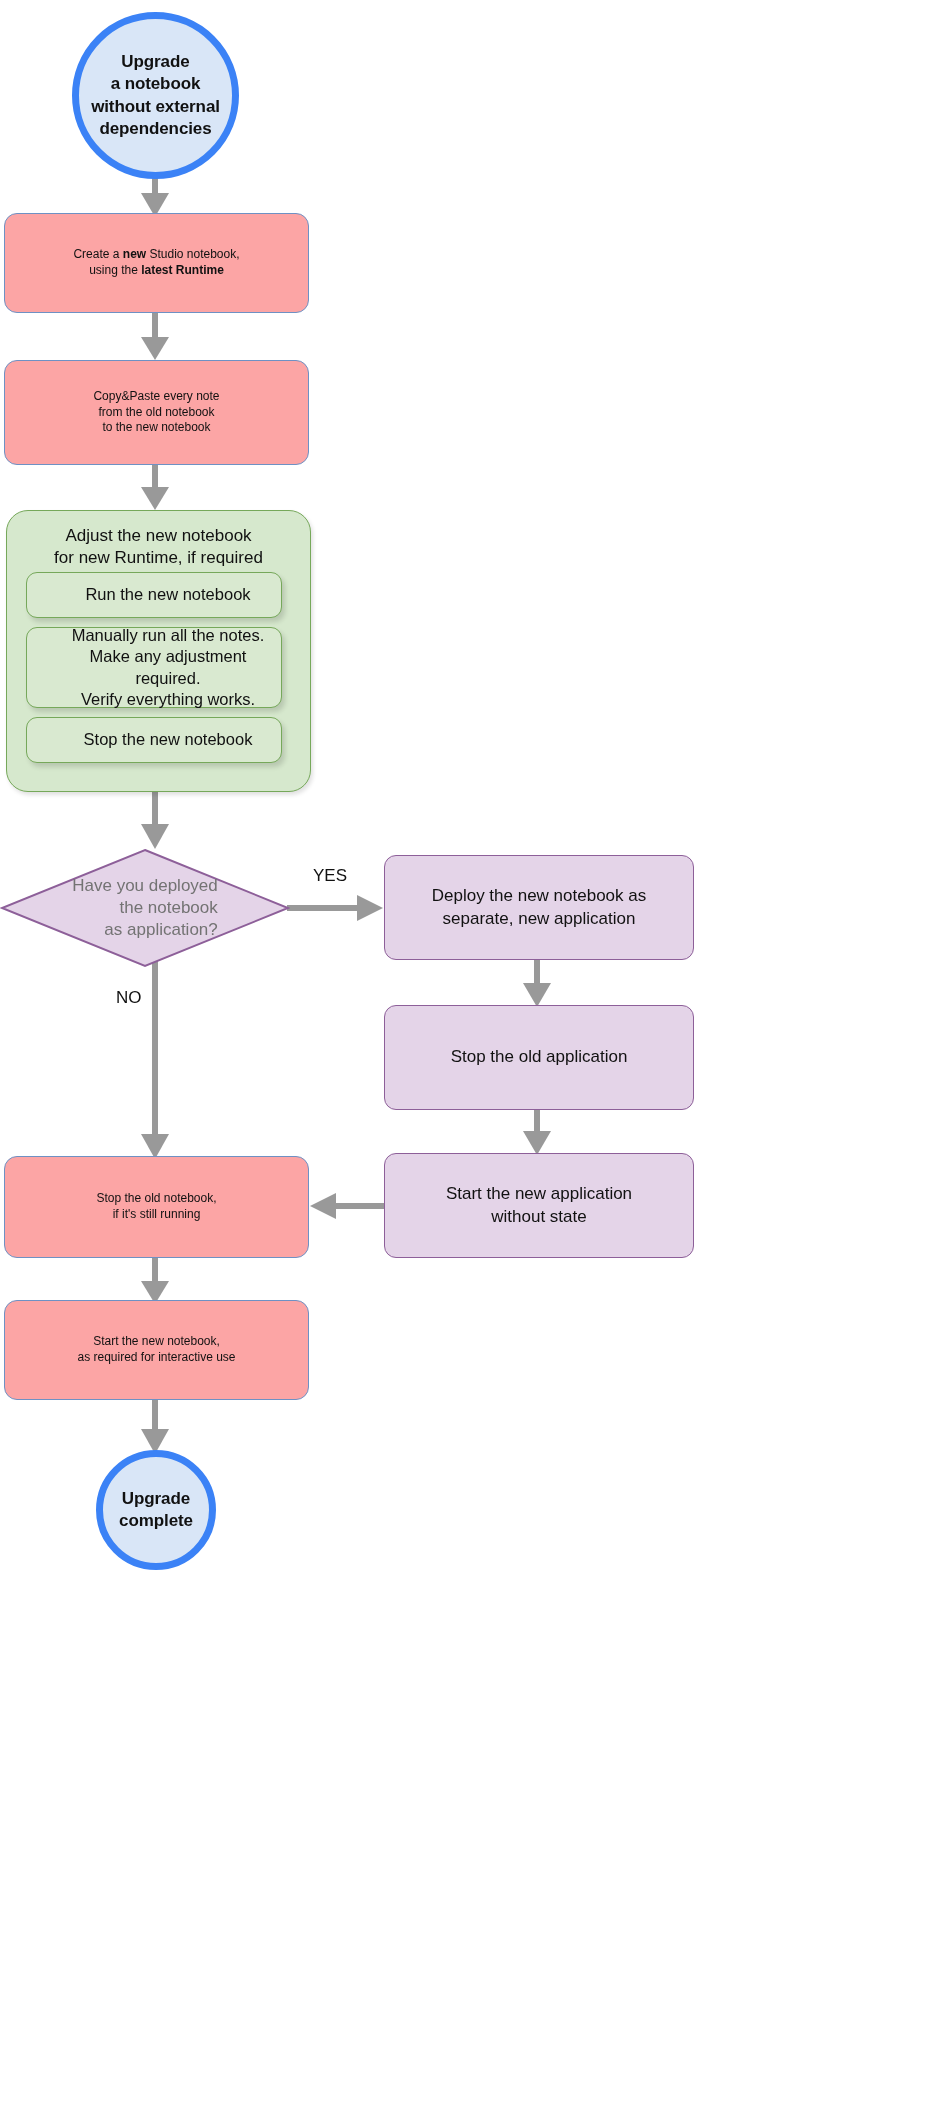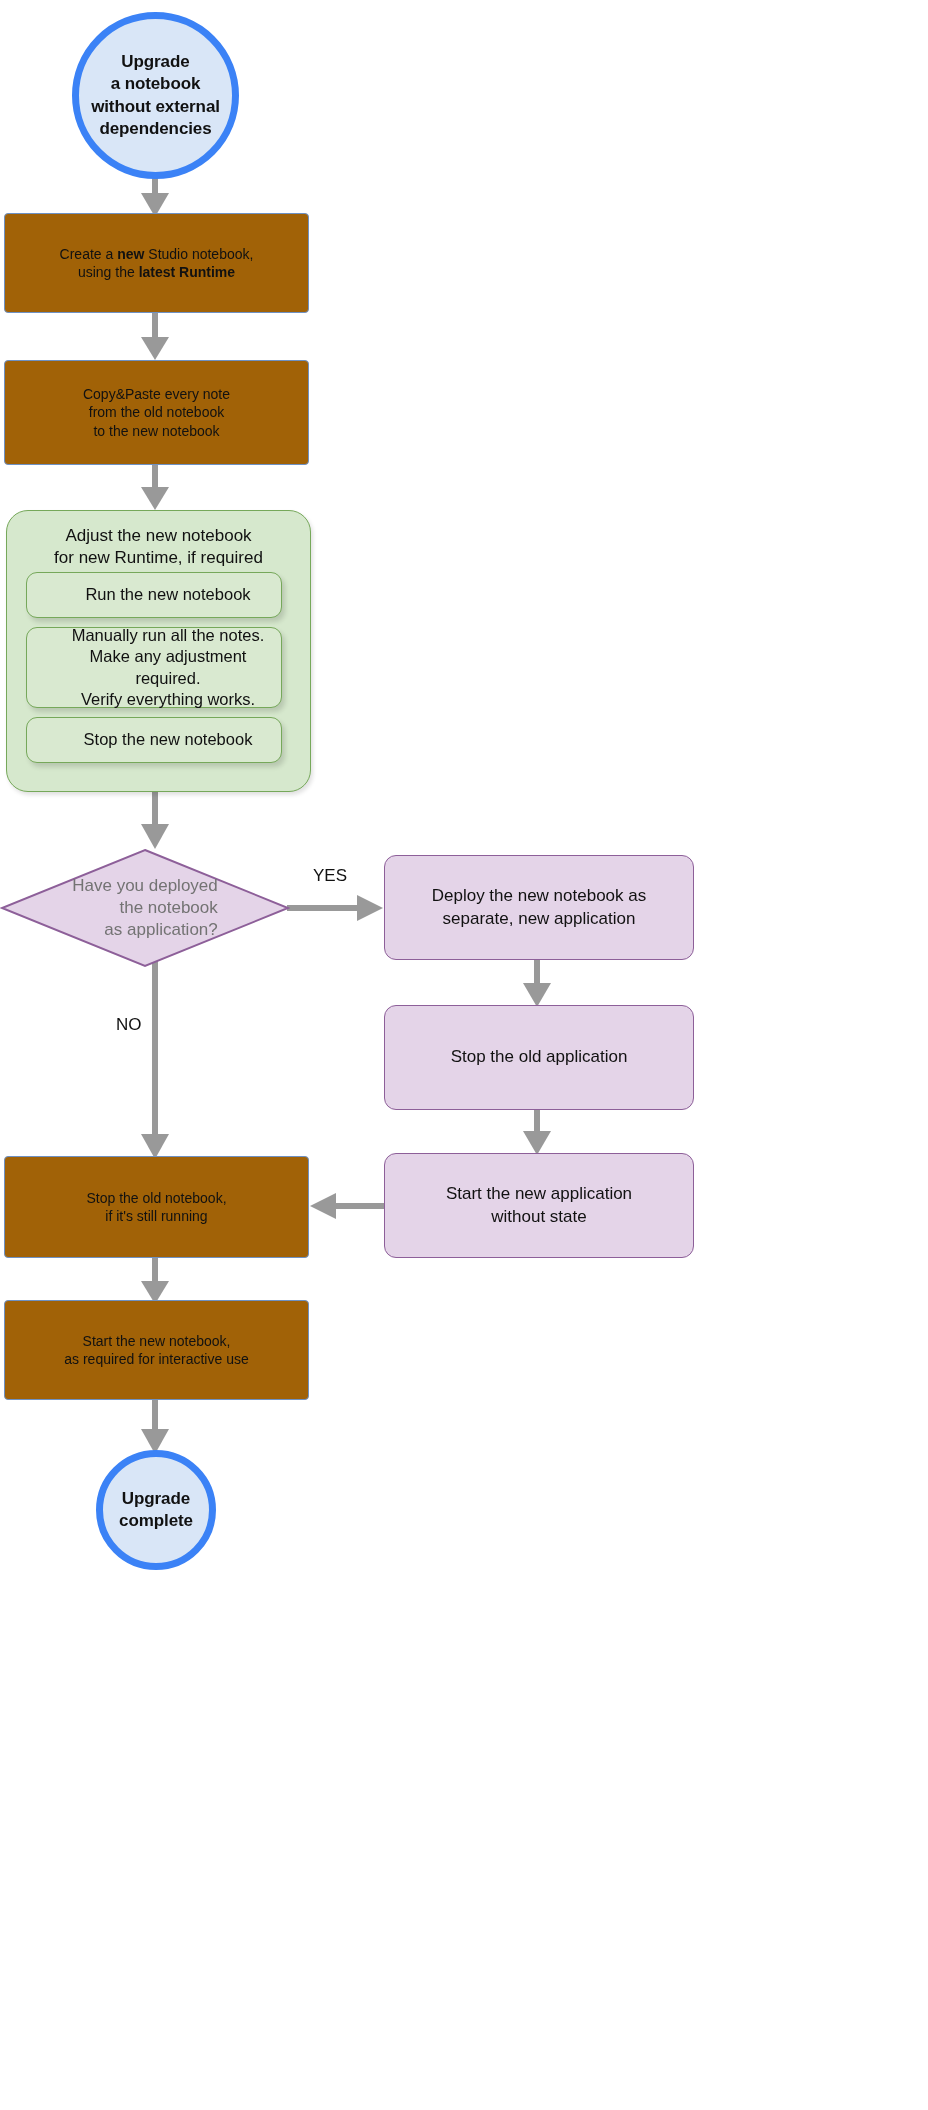--- a/index.html
+++ b/index.html
@@ -35,24 +35,24 @@
     border-radius: 50%;
     background: #d9e6f7;
     border: 7px solid #3b82f6;
     font-weight: bold;
     font-size: 17px;
     letter-spacing: -0.1px;
   }
 
   
   .proc-blue {
-    background: #a16207;
+    background: #fca5a5;
     border: 1.6px solid #6e91c4;
-    border-radius: 4px;
-    font-size: 14px;
+    border-radius: 13px;
+    font-size: 12px;
   }
 
   
   .group-green {
     background: #d6e8cd;
     border: 1.6px solid #76a85a;
     border-radius: 22px;
     display: block;
     box-shadow: 2px 3px 4px rgba(0,0,0,0.12);
   }
@@ -196,21 +196,21 @@
   </div>
 
   <div class="conn" style="left:132px; top:1399px;">
     <svg width="46" height="58" viewBox="0 0 46 58">
       <line x1="23" y1="0" x2="23" y2="35" stroke="#999999" stroke-width="6"></line>
       <polygon points="23,55 9,30 37,30" fill="#999999"></polygon>
     </svg>
   </div>
 
   <div class="edge-label" style="left:313px; top:866px;">YES</div>
-  <div class="edge-label" style="left:116px; top:988px;margin-top:27px;">NO</div>
+  <div class="edge-label" style="left:116px; top:988px;">NO</div>
 
   <div class="node terminal" style="left:72px; top:12px; width:167px; height:167px;">Upgrade
 a notebook
 without external
 dependencies</div>
 
   <div class="node proc-blue" style="left:4px; top:213px; width:305px; height:100px; padding:0 14px;">
     <span>Create a <b>new</b> Studio notebook,<br>using the <b>latest Runtime</b></span>
   </div>
 

